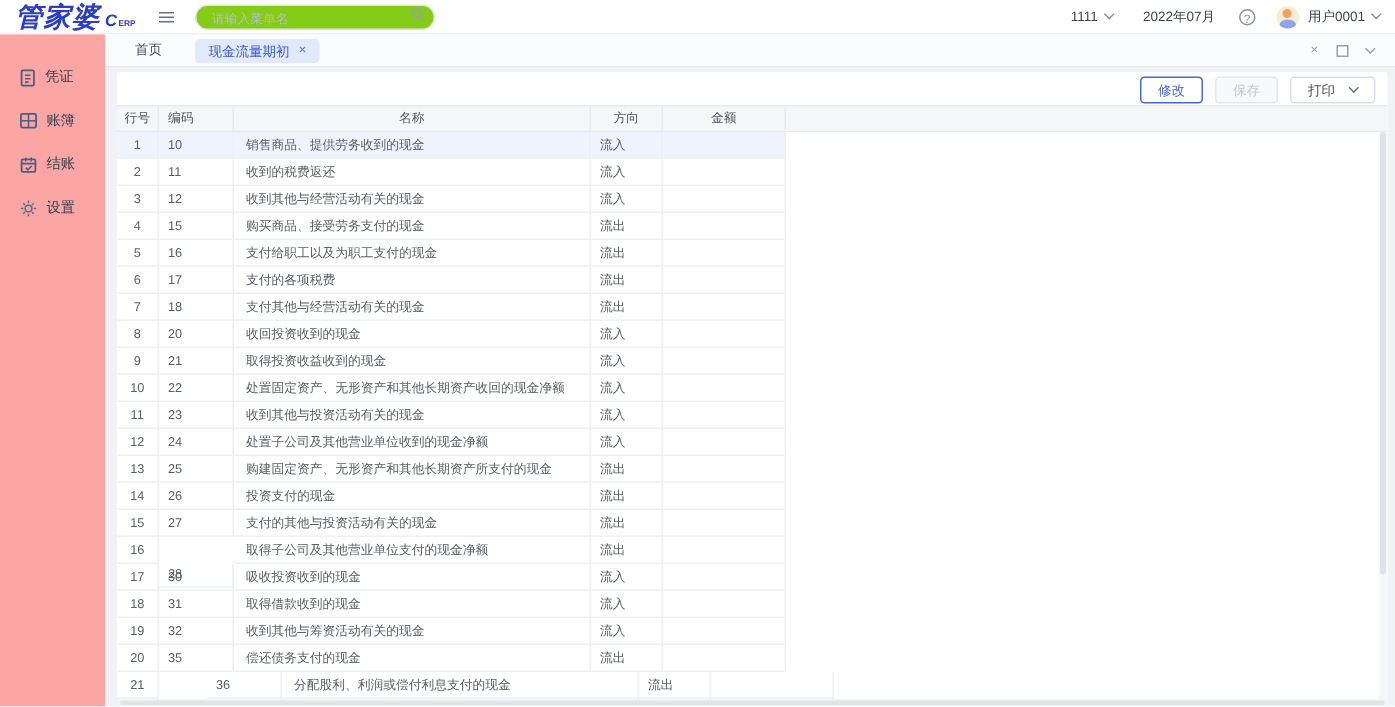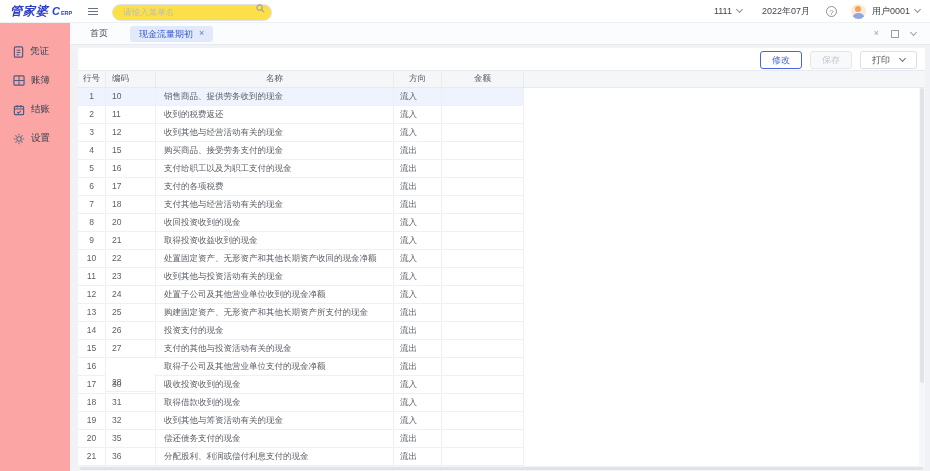--- a/index.html
+++ b/index.html
@@ -4,27 +4,27 @@
 <style>
   html,body{margin:0;padding:0;}
   body{
     width:930px;height:471px;overflow:hidden;background:#fff;
     font-family:"Liberation Sans","DejaVu Sans",sans-serif;
     -webkit-font-smoothing:antialiased;color:#333;
   }
   
   .topbar{height:23px;background:#fff;border-bottom:1px solid #eef0f2;display:flex;align-items:center;padding:0 10px;box-sizing:border-box;}
   .logo{display:flex;align-items:baseline;cursor:default;}
-  .logo-text{font-size:12px;font-weight:bold;font-style:italic;color:#2b3dc6;letter-spacing:1px;}
+  .logo-text{font-size:18px;font-weight:bold;font-style:italic;color:#2b3dc6;letter-spacing:1px;}
   .logo-mark{font-size:11px;font-weight:bold;font-style:italic;color:#2b3dc6;margin-left:3px;}
   .logo-sub{font-size:5.5px;font-weight:bold;color:#2b3dc6;margin-left:1px;}
   .hamburger{margin-left:16px;cursor:pointer;display:flex;flex-direction:column;gap:2px;}
   .hamburger i{display:block;width:10px;height:1px;background:#6a7180;}
   .search{position:relative;margin-left:14px;}
-  .search input{width:128px;height:15px;border:1px solid #e0e3e8;border-radius:9px;font-size:8.5px;padding:0 20px 0 10px;outline:none;color:#333;background:#fde047;font-family:Liberation Serif, serif;}
+  .search input{width:128px;height:15px;border:1px solid #e0e3e8;border-radius:9px;font-size:8.5px;padding:0 20px 0 10px;outline:none;color:#333;background:#84cc16;font-family:Liberation Serif, serif;}
   .search input::placeholder{color:#b8bdc6;}
   .search .mag{position:absolute;right:7px;top:3px;}
   .tb-right{margin-left:auto;display:flex;align-items:center;gap:0;}
   .tb-item{font-size:9px;color:#41454d;display:flex;align-items:center;cursor:pointer;}
   .caret{display:inline-block;width:4px;height:4px;border-right:1px solid #8a8f99;border-bottom:1px solid #8a8f99;transform:rotate(45deg);margin-left:5px;margin-top:-3px;}
   .help-ic{width:11px;height:11px;border:1px solid #8c9099;border-radius:50%;font-size:8px;line-height:11px;text-align:center;color:#8c9099;box-sizing:border-box;cursor:pointer;}
   .avatar{width:15px;height:15px;border-radius:50%;background:#fdebd6;overflow:hidden;position:relative;cursor:pointer;}
   .avatar .head{position:absolute;left:4.5px;top:2.5px;width:6px;height:6px;border-radius:50%;background:#f0a35e;}
   .avatar .body{position:absolute;left:2px;top:9px;width:11px;height:7px;border-radius:50% 50% 0 0;background:#8da6e8;}
   
@@ -348,21 +348,21 @@
               <div class="g-row">
                 <div class="g-cell ta-c" style="width: 28px;">20</div>
                 <div class="g-cell pl6" style="width: 50px;">35</div>
                 <div class="g-cell pl8" style="width: 238px;">偿还债务支付的现金</div>
                 <div class="g-cell pl6" style="width: 48px;">流出</div>
                 <div class="g-cell " style="width: 82px;"></div>
                 <div class="g-fill"></div>
               </div>
               <div class="g-row">
                 <div class="g-cell ta-c" style="width: 28px;">21</div>
-                <div class="g-cell pl6" style="width: 50px;">36</div>
+                <div class="g-cell pl6" style="width: 50px; margin-left: 32px;">36</div>
                 <div class="g-cell pl8" style="width: 238px;">分配股利、利润或偿付利息支付的现金</div>
                 <div class="g-cell pl6" style="width: 48px;">流出</div>
                 <div class="g-cell " style="width: 82px;"></div>
                 <div class="g-fill"></div>
               </div>
             </div>
           <div class="vscroll">
               <span class="vthumb"></span>
             </div>
           <div class="hscroll">

